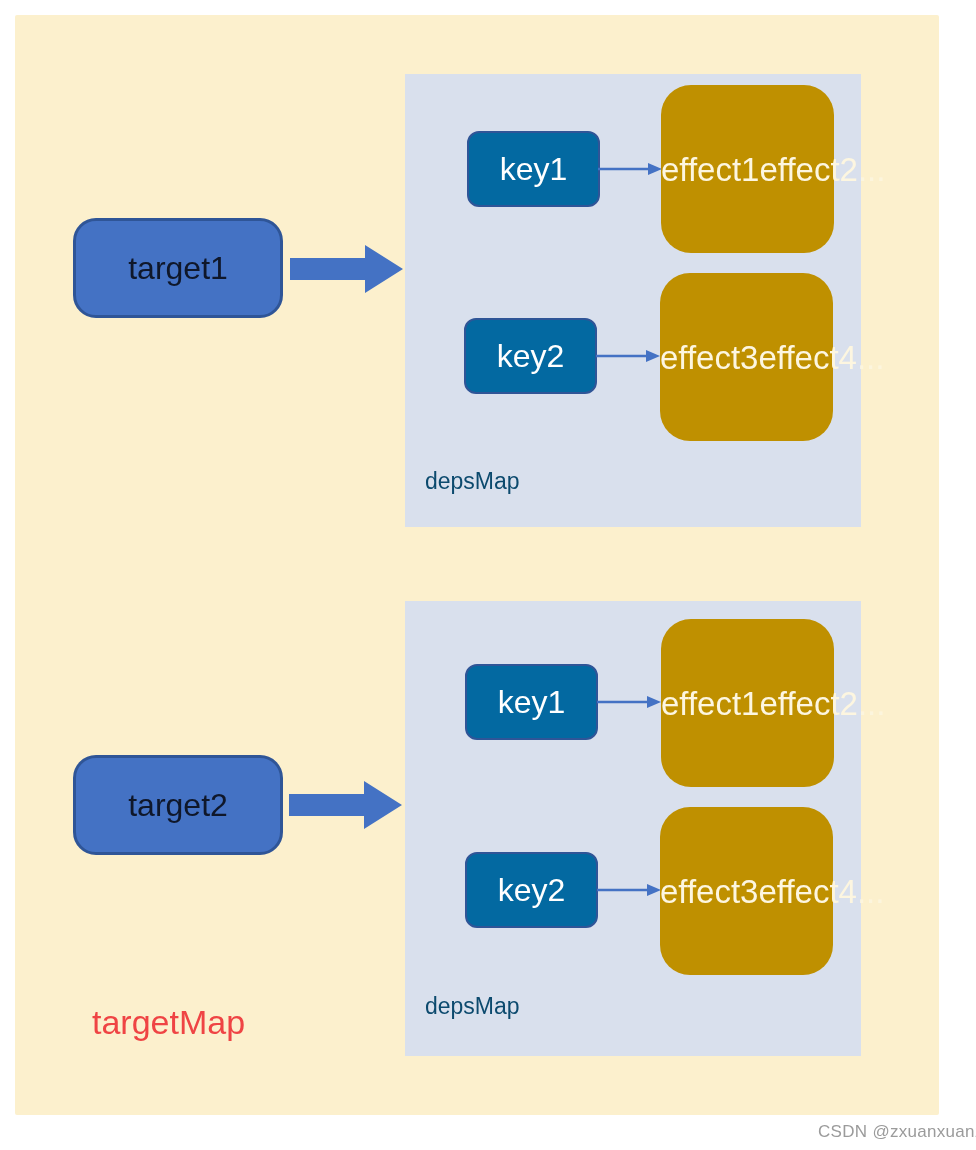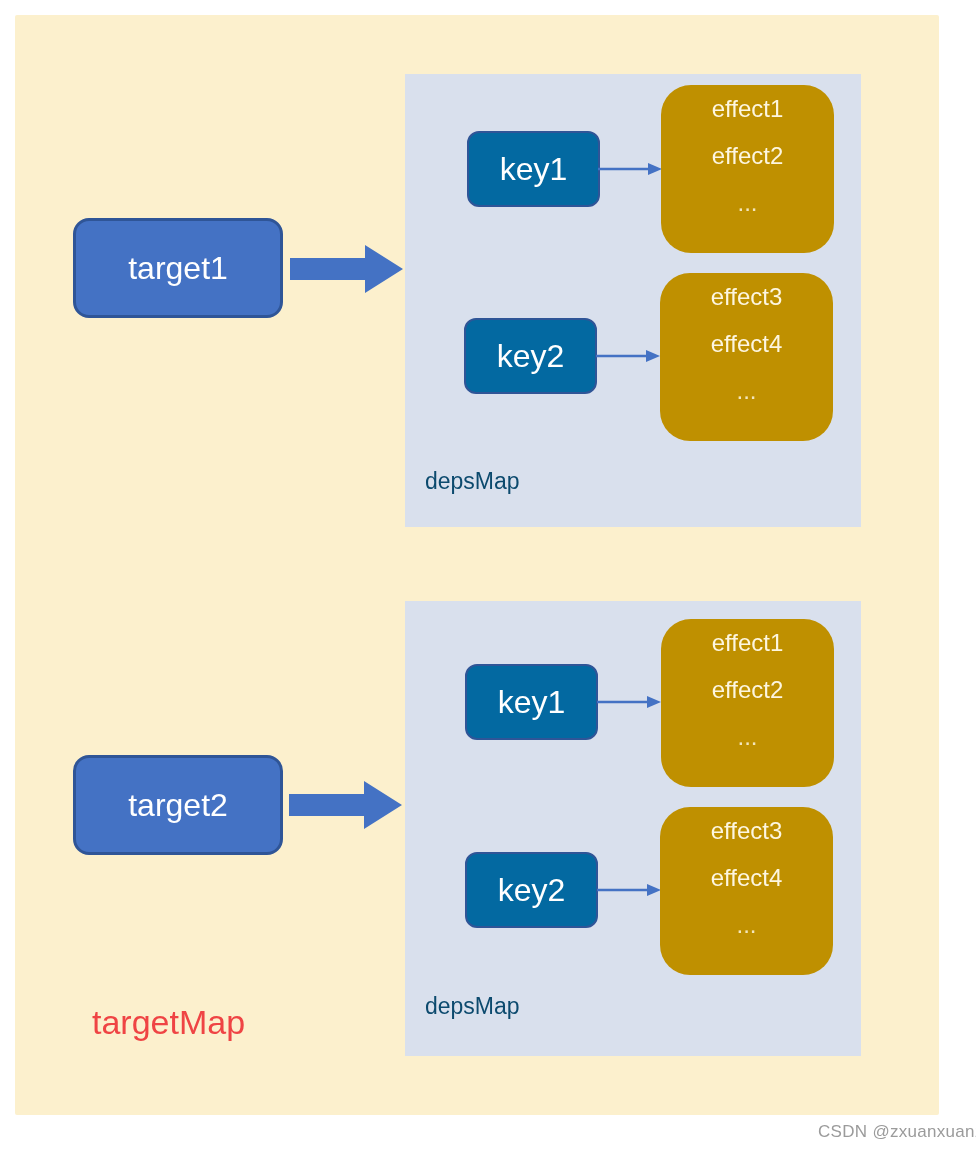--- a/index.html
+++ b/index.html
@@ -25,23 +25,23 @@
     width:456px;
   }
   .panel.p1 { left:405px; top:74px;  height:453px; }
   .panel.p2 { left:405px; top:601px; height:455px; }
 
   .target {
     position:absolute;
     width:210px; height:100px;
     background:#4472c4;
     border:3px solid #2f5597;
-    border-radius:16px;
+    border-radius:23px;
     display:flex; align-items:center; justify-content:center;
-    color:#ffffff; font-size:32px;
+    color:#0f172a; font-size:32px;
   }
   .target.t1 { left:73px; top:218px; }
   .target.t2 { left:73px; top:755px;text-align:right; }
 
   .blockarrow { position:absolute; width:113px; height:50px; }
   .blockarrow.a1 { left:290px; top:244px; }
   .blockarrow.a2 { left:289px; top:780px; }
   .blockarrow svg { display:block; width:100%; height:100%; }
 
   .key {
@@ -63,22 +63,22 @@
   .thinarrow.ta11 { left:598px; top:161px; }
   .thinarrow.ta12 { left:596px; top:348px; }
   .thinarrow.ta21 { left:597px; top:694px; }
   .thinarrow.ta22 { left:597px; top:882px; }
 
   .effect {
     position:absolute;
     width:173px; height:168px;
     background:#bf9000;
     border-radius:30px;
-    display:flex; flex-direction:column; align-items:center; justify-content:flex-start;
-    color:#fdf6e0; font-size:24px; line-height:47px;
+    display:flex; flex-direction:row; align-items:center; justify-content:space-between;
+    color:#fdf6e0; font-size:33px; line-height:47px;
   }
   .effect.e11 { left:661px; top:85px;  }
   .effect.e12 { left:660px; top:273px; }
   .effect.e21 { left:661px; top:619px; }
   .effect.e22 { left:660px; top:807px; }
   .effect .dots { opacity:.85; }
 
   .panel-label {
     position:absolute;
     font-size:23px; color:#0c4a6e;

